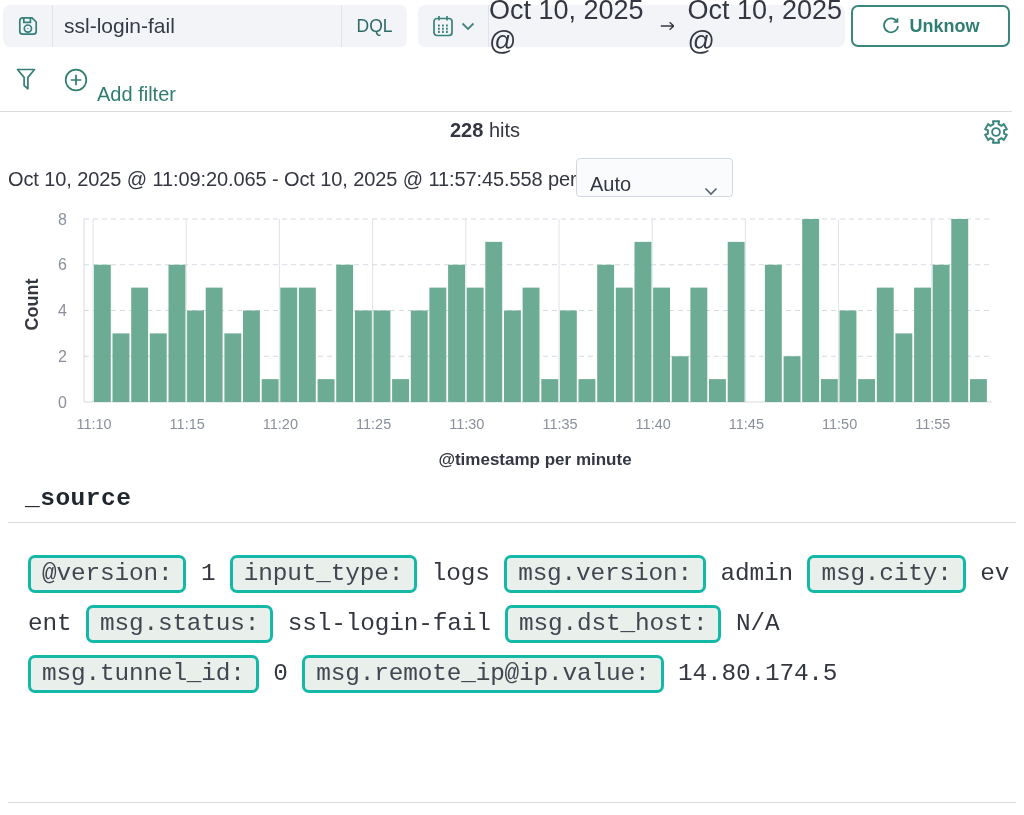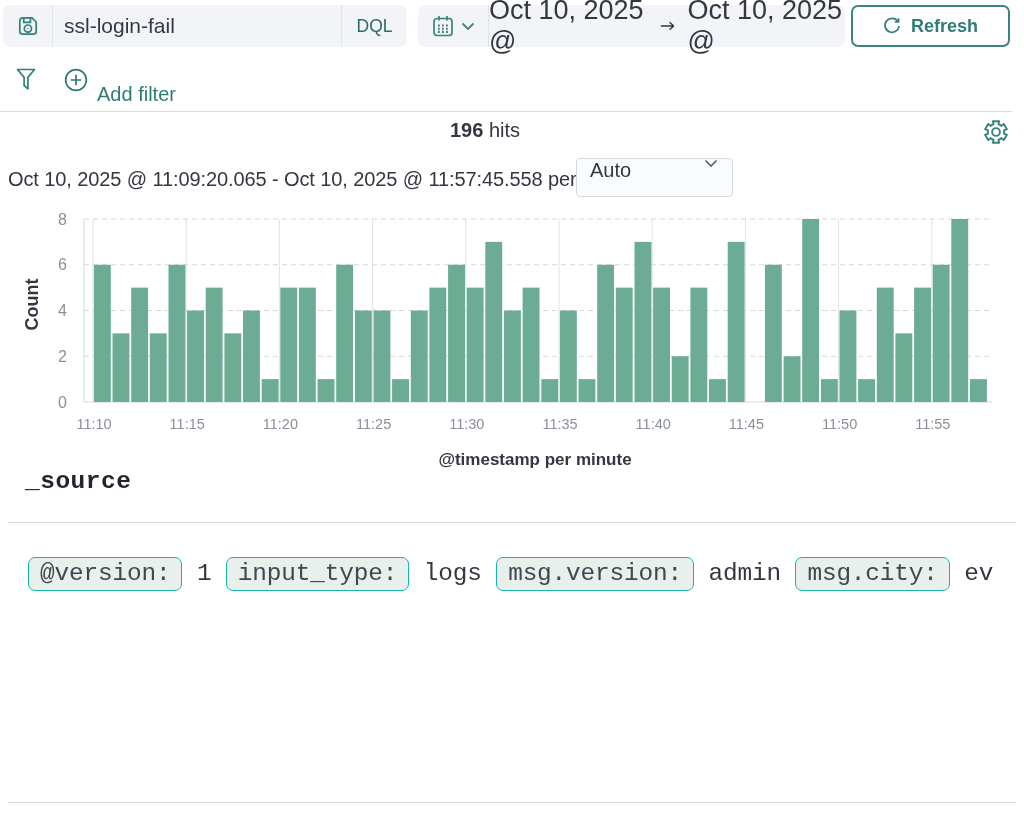--- a/index.html
+++ b/index.html
@@ -6,26 +6,26 @@
 .grp{background:#f2f4f8;border-radius:7px;display:flex;align-items:center;height:42px}
 .seg{display:flex;align-items:center;justify-content:center;height:100%}
 svg.ic{display:block}
 #qbar{left:3px;top:5px;width:404px}
 #dbar{left:418px;top:5px;width:427px}
 #refresh{left:851px;top:5px;width:159px;height:42px;border:2px solid #3a867e;border-radius:7px;background:#fff;display:flex;align-items:center;justify-content:center;gap:10px;color:#2f7d74;font-size:18px;font-weight:700}
 #addf{left:97px;top:83px;font-size:20px;color:#2e7d70}
 #topline{left:0;top:111px;width:1012px;height:1px;background:#d9dce2}
 #hits{left:0;top:119px;width:970px;text-align:center;font-size:20px}
 #trange{left:8px;top:168px;font-size:20px;letter-spacing:-0.1px}
-#autosel{left:576px;top:158px;width:157px;height:39px;background:#fafbfd;border:1px solid #d2d8e0;border-radius:4px;display:flex;align-items:flex-start;font-size:20px;color:#343741}
-#src{left:25px;top:468px;font:700 24.5px "Liberation Mono",monospace;color:#20262e;letter-spacing:0.5px}
+#autosel{left:576px;top:158px;width:157px;height:39px;background:#fafbfd;border:1px solid #d2d8e0;border-radius:4px;display:flex;align-items:flex-end;font-size:20px;color:#343741}
+#src{left:25px;top:485px;font:700 24.5px "Liberation Mono",monospace;color:#20262e;letter-spacing:0.5px}
 .divider{left:8px;width:1008px;height:1px;background:#d6dade}
 #doc{left:28px;top:549px;width:996px;font:400 24.4px "Liberation Mono",monospace;color:#343741;letter-spacing:-0.15px}
 #doc .r{height:50px;line-height:50px;white-space:nowrap}
-.pill{display:inline-block;background:#e9efeb;border:1px solid #14b8a6;border-radius:7px;padding:0 11px;line-height:32px;color:#3f4750}
+.pill{display:inline-block;background:#e9efeb;border:3px solid #14b8a6;border-radius:7px;padding:0 11px;line-height:32px;color:#3f4750}
 </style></head>
 <body>
 <div class="grp abs" id="qbar">
   <div class="seg" style="width:50px;border-right:1px solid #e0e3e9">
     <svg class="ic" width="24" height="24" viewBox="0 0 24 24" fill="none" stroke="#35807a" stroke-width="1.7">
       <path d="M3.8 6.8 a3 3 0 0 1 3-3 H16 L20.2 8 V17.2 a3 3 0 0 1 -3 3 H6.8 a3 3 0 0 1 -3-3 Z"></path>
       <path d="M7.8 3.9 V8.3 H14.4 V3.9"></path>
       <circle cx="11.9" cy="14.6" r="3.6"></circle>
       <circle cx="11.9" cy="14.6" r="0.7" fill="#35807a" stroke="none"></circle>
     </svg>
@@ -61,32 +61,32 @@
         <path d="M1 6 H16 M11.5 1.5 L16.5 6 L11.5 10.5"></path>
       </svg>
     <span>Oct 10, 2025 @</span>
   </div>
 </div>
 <div class="abs" id="refresh">
   <svg class="ic" width="18" height="18" viewBox="0 0 18 18" fill="none" stroke="#2f7d74" stroke-width="1.7">
     <path d="M14.9 4.5 A7 7 0 1 0 16 9"></path>
     <path d="M15.5 1.2 V5 H11.7"></path>
   </svg>
-  <span>Refresh</span>
+  <span>Unknow</span>
 </div>
 <svg class="abs ic" style="left:16px;top:68px" width="20" height="23" viewBox="0 0 20 23" fill="none" stroke="#357f76" stroke-width="1.7" stroke-linejoin="round">
   <path d="M1.5 1.5 H18.5 L11.9 9.4 V20.8 L8.1 17.5 V9.4 Z"></path>
 </svg>
 <svg class="abs ic" style="left:64px;top:68px" width="24" height="24" viewBox="0 0 24 24" fill="none" stroke="#2e7d70" stroke-width="1.7">
   <circle cx="12" cy="12" r="10.3"></circle>
     <path d="M12 6.8 V17.2 M6.8 12 H17.2"></path>
 </svg>
 <div class="abs" id="addf">Add filter</div>
 <div class="abs" id="topline"></div>
-<div class="abs" id="hits"><b>196</b> hits</div>
+<div class="abs" id="hits"><b>228</b> hits</div>
 <svg class="abs ic" style="left:984px;top:120px" width="24" height="24" viewBox="0 0 24 24" fill="none" stroke="#38837b" stroke-width="1.9" stroke-linejoin="round">
   <path d="M14.43 4.06 L15.09 1.23 L8.91 1.23 L9.57 4.06 L6.34 5.93 L4.22 3.94 L1.13 9.29 L3.91 10.13 L3.91 13.87 L1.13 14.71 L4.22 20.06 L6.34 18.07 L9.57 19.94 L8.91 22.77 L15.09 22.77 L14.43 19.94 L17.66 18.07 L19.78 20.06 L22.87 14.71 L20.09 13.87 L20.09 10.13 L22.87 9.29 L19.78 3.94 L17.66 5.93 Z"></path>
   <circle cx="12" cy="12" r="3.9"></circle>
 </svg>
 <div class="abs" id="trange">Oct 10, 2025 @ 11:09:20.065 - Oct 10, 2025 @ 11:57:45.558 per</div>
 <div class="abs" id="autosel">
     <span style="padding-left:13px">Auto</span>
   <svg class="ic" style="position:absolute;right:14px" width="14" height="9" viewBox="0 0 14 9" fill="none" stroke="#5a6570" stroke-width="1.7">
       <path d="M1.5 1.5 L7 7 L12.5 1.5"></path>
     </svg>
@@ -180,14 +180,16 @@
 <text x="839.6" y="229" text-anchor="middle">11:50</text>
 <text x="932.8" y="229" text-anchor="middle">11:55</text>
     </g>
   <text x="44" y="110.5" font-size="18" font-weight="700" fill="#343741" text-anchor="middle" transform="rotate(-90 38 110.5)">Count</text>
   <text x="535" y="265" font-size="17" font-weight="700" fill="#343741" text-anchor="middle">@timestamp per minute</text>
 </svg>
 <div class="abs" id="src">_source</div>
 <div class="abs divider" style="top:522px"></div>
 <div class="abs" id="doc">
   <div class="r"><span class="pill">@version:</span> 1 <span class="pill">input_type:</span> logs <span class="pill">msg.version:</span> admin <span class="pill">msg.city:</span> ev</div>
+  <div class="r">ent <span class="pill">msg.status:</span> ssl-login-fail <span class="pill">msg.dst_host:</span> N/A</div>
+  <div class="r"><span class="pill">msg.tunnel_id:</span> 0 <span class="pill">msg.remote_ip@ip.value:</span> 14.80.174.5</div>
 </div>
 <div class="abs divider" style="top:802px"></div>
 
 </body></html>

